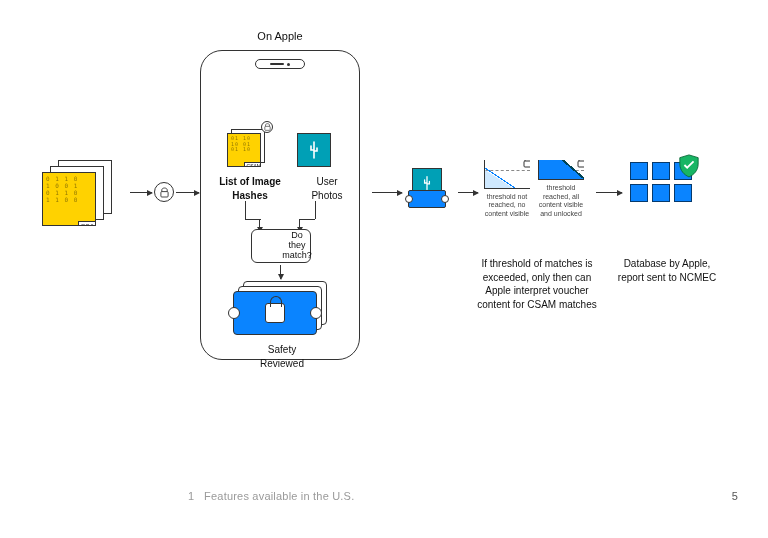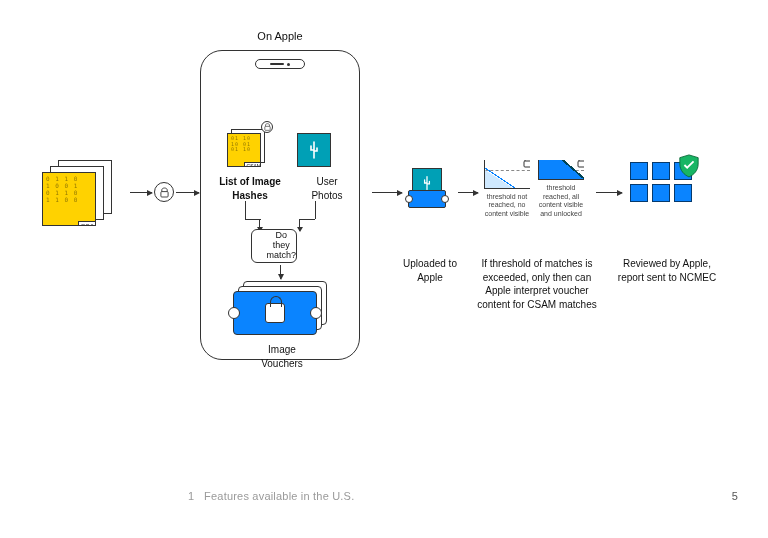--- a/index.html
+++ b/index.html
@@ -59,21 +59,21 @@
   
   .conn { position:absolute; border:1px solid #333; border-top:none; }
   .conn-left  { left: 44px; top:150px; width:0; height:18px; border-right:none; border-bottom:none; }
   .conn-left2 { left: 44px; top:168px; width:16px; height:0; border-right:none; border-left:none; }
   .conn-right { left:114px; top:150px; width:0; height:18px; border-right:none; border-bottom:none; }
   .conn-right2{ left: 98px; top:168px; width:16px; height:0; border-left:none; border-right:none; }
   .conn-ld { left:58px; top:168px; width:0; height:12px; border-right:none; border-bottom:none; }
   .conn-rd { left:98px; top:168px; width:0; height:12px; border-right:none; border-bottom:none; }
   .conn-ld::after, .conn-rd::after { content:""; position:absolute; left:-3px; bottom:-1px; border-top:5px solid #333; border-left:3px solid transparent; border-right:3px solid transparent; }
 
-  .matchbox { left:50px; top:178px; width:46px; height:34px; border:1.2px solid #333; border-radius:6px; background:#fff; display:flex; align-items:center; justify-content:flex-end; font-size:9px; text-align:center; line-height:1.1;padding-left:32px; }
+  .matchbox { left:50px; top:178px; width:60px; height:34px; border:1.2px solid #333; border-radius:6px; background:#fff; display:flex; align-items:center; justify-content:center; font-size:9px; text-align:center; line-height:1.1;padding-left:32px; }
 
   .mb-down { left:79px; top:214px; width:0; height:14px; }
 
   .vouchers { left: 32px; top: 230px; width: 96px; height: 56px; }
   .ticket { position:absolute; width:84px; height:44px; border:1.2px solid #333; border-radius:4px; }
   .ticket.t3 { left:10px; top:0; background:#fff; }
   .ticket.t2 { left:5px; top:5px; background:#fff; }
   .ticket.t1 { left:0; top:10px; background:#0a84ff; display:flex; align-items:center; justify-content:center; }
   .ticket.t1::before, .ticket.t1::after { content:""; position:absolute; width:10px; height:10px; background:#fff; border:1.2px solid #333; border-radius:50%; top:50%; transform:translateY(-50%); }
   .ticket.t1::before { left:-6px; } .ticket.t1::after { right:-6px; }
@@ -184,34 +184,33 @@
 
     <div class="ph-item arrow down mb-down"></div>
 
     <div class="ph-item vouchers">
       <div class="ticket t3"></div>
       <div class="ticket t2"></div>
       <div class="ticket t1">
         <div class="lock-lg"></div>
       </div>
     </div>
-    <div class="ph-item cap vouch-cap">Image Vouchers</div>
+    <div class="ph-item cap vouch-cap">Safety Reviewed</div>
   </div>
 
   <div class="arrow arrow2"></div>
 
   <div class="upl">
     <div class="ph">
         <svg viewBox="0 0 14 20" width="12" height="16">
           <path d="M7 2v16M4 6v4h3M10 8v3H7" stroke="#fff" stroke-width="1.6" fill="none" stroke-linecap="round"></path>
         </svg>
       </div>
     <div class="vt"></div>
   </div>
-  <div class="cap upl-cap">Uploaded to Apple</div>
 
   <div class="arrow arrow3"></div>
 
   <div class="thresh">
     <div class="chart-col">
       <div class="chart">
         <div class="dashed"></div>
         <div class="fillA"></div>
         <div class="lineA"></div>
         <div class="chart-lock">
@@ -251,20 +250,20 @@
         <div class="cell"></div>
         <div class="cell"></div>
     </div>
     <div class="shield">
       <svg viewBox="0 0 24 26">
           <path d="M12 1l10 3v7c0 7-5 12-10 14C7 23 2 18 2 11V4l10-3z" fill="#18b564" stroke="#0a6b3a" stroke-width="1"></path>
           <path d="M7 12l3 3 7-7" fill="none" stroke="#fff" stroke-width="2"></path>
         </svg>
     </div>
   </div>
-  <div class="cap review-cap">Reviewed by Apple, report sent to NCMEC</div>
+  <div class="cap review-cap">Database by Apple, report sent to NCMEC</div>
 
   <div class="footer">
     <div class="note"><span>1</span>&nbsp;&nbsp;&nbsp;<span>Features available in the U.S.</span></div>
     <div class="pageno">5</div>
   </div>
 
 </div>
 
 </body></html>

